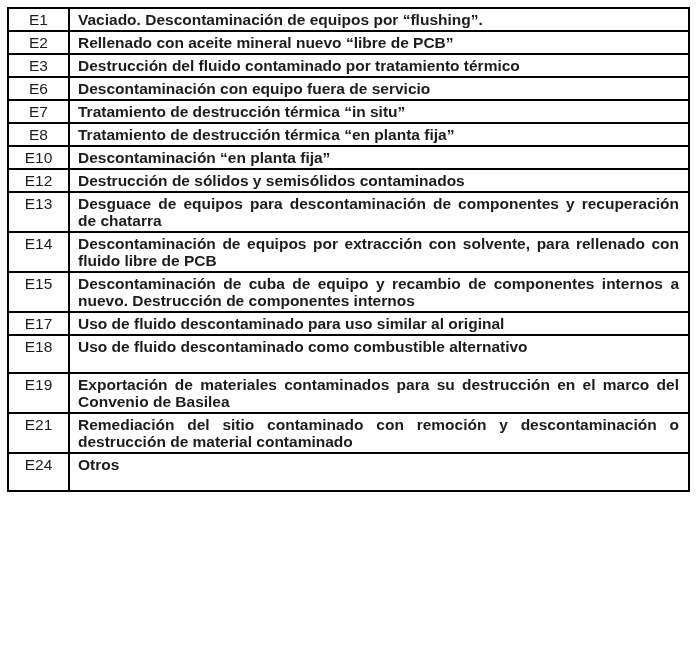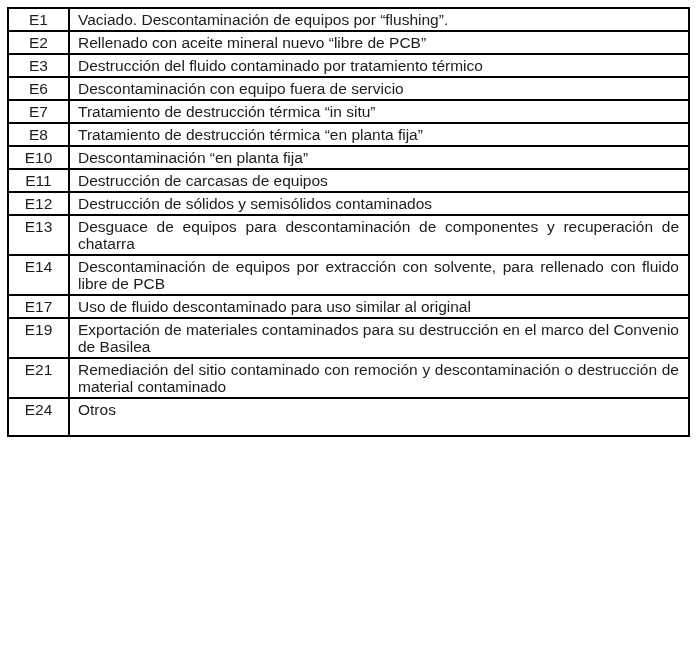--- a/index.html
+++ b/index.html
@@ -32,20 +32,21 @@
     overflow: hidden;
   }
   .doc-table td.code-cell {
     width: 55px;
     text-align: center;
     padding: 2px 2px;
   }
   .doc-table td.desc-cell {
     padding: 2px 9px 2px 8px;
     text-align: justify;
+    font-weight: bold;
   }
   
   .doc-table tr { height: 21px; }
   
   .doc-table tr:nth-child(13),
   .doc-table tr:nth-child(14),
   .doc-table tr:nth-child(15),
   .doc-table tr:nth-child(16),
   .doc-table tr:nth-child(19),
   .doc-table tr:nth-child(21) { height: 38px; }
@@ -77,38 +78,42 @@
       </tr>
       <tr>
         <td class="code-cell">E8</td>
         <td class="desc-cell">Tratamiento de destrucción térmica “en planta fija”</td>
       </tr>
       <tr>
         <td class="code-cell">E10</td>
         <td class="desc-cell">Descontaminación “en planta fija”</td>
       </tr>
       <tr>
-        <td class="code-cell">E11</td>
-        <td class="desc-cell">Destrucción de carcasas de equipos</td>
-      </tr>
-      <tr>
         <td class="code-cell">E12</td>
         <td class="desc-cell">Destrucción de sólidos y semisólidos contaminados</td>
       </tr>
       <tr>
         <td class="code-cell">E13</td>
         <td class="desc-cell">Desguace de equipos para descontaminación de componentes y recuperación de chata­rra</td>
       </tr>
       <tr>
         <td class="code-cell">E14</td>
         <td class="desc-cell">Descontaminación de equipos por extracción con solvente, para rellenado con fluido libre de PCB</td>
       </tr>
       <tr>
+        <td class="code-cell">E15</td>
+        <td class="desc-cell">Descontaminación de cuba de equipo y recambio de componentes internos a nuevo. Destrucción de componentes internos</td>
+      </tr>
+      <tr>
         <td class="code-cell">E17</td>
         <td class="desc-cell">Uso de fluido descontaminado para uso similar al original</td>
+      </tr>
+      <tr>
+        <td class="code-cell">E18</td>
+        <td class="desc-cell">Uso de fluido descontaminado como combustible alternativo</td>
       </tr>
       <tr>
         <td class="code-cell">E19</td>
         <td class="desc-cell">Exportación de materiales contaminados para su destrucción en el marco del Convenio de Basilea</td>
       </tr>
       <tr>
         <td class="code-cell">E21</td>
         <td class="desc-cell">Remediación del sitio contaminado con remoción y descontaminación o destrucción de material contaminado</td>
       </tr>
       <tr>

